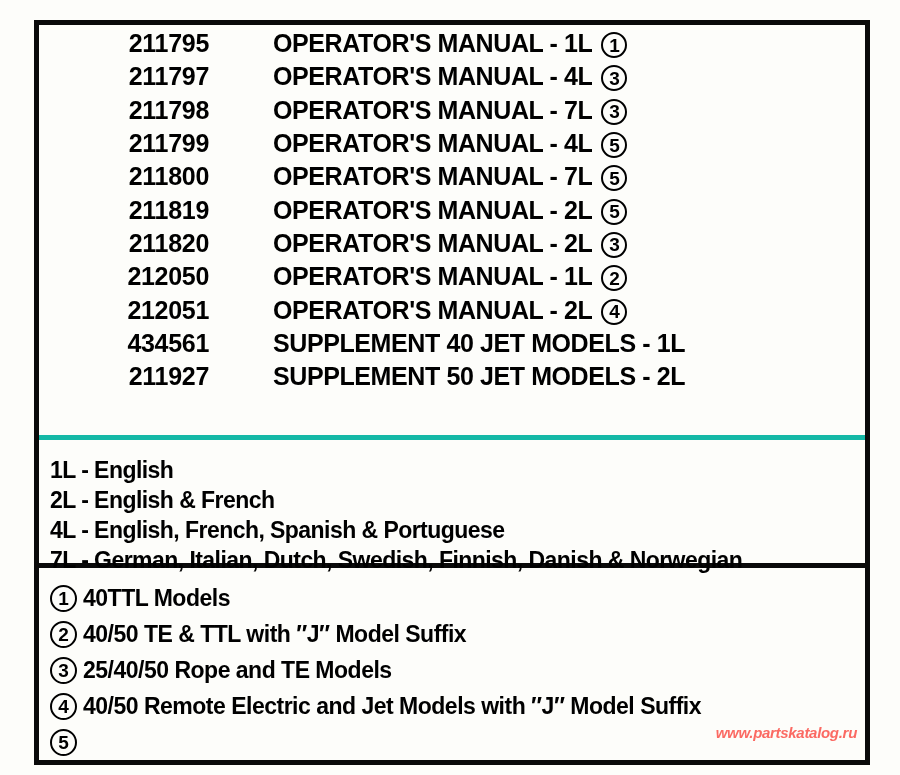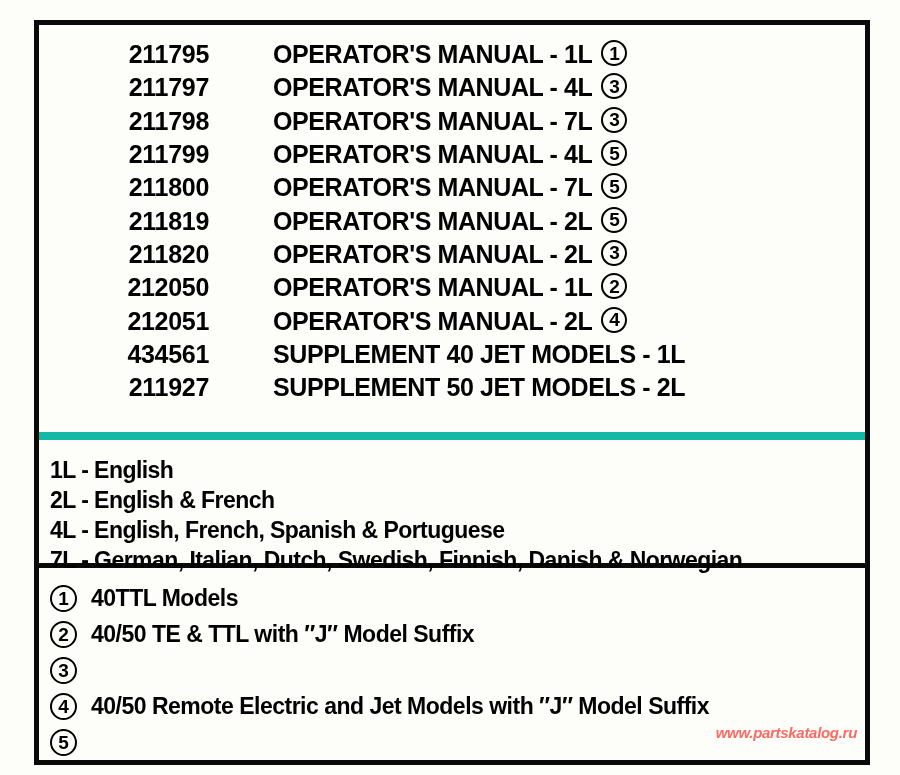--- a/index.html
+++ b/index.html
@@ -26,23 +26,23 @@
     border: 5px solid #0a0a0a;
     background: #fdfdfa;
     display: flex;
     flex-direction: column;
   }
 
   
   #parts-section {
     height: 443px;
     box-sizing: border-box;
-    border-bottom: 8px solid #14b8a6;
+    border-bottom: 5px solid #14b8a6;
     position: relative;
-    padding-top: 13px;
+    padding-top: 2px;
   }
   .part-row {
     display: flex;
     align-items: center;
     height: 33.3px;
     white-space: nowrap;
   }
   .part-number {
     width: 170px;
     text-align: right;
@@ -53,21 +53,21 @@
     color: #000;
     font-family: "Liberation Sans", sans-serif;
   }
   .part-desc {
     padding-left: 64px;
     font-size: 25px;
     font-weight: bold;
     letter-spacing: -0.4px;
     color: #000;
     display: flex;
-    align-items: flex-start;
+    align-items: flex-end;
     font-family: "Liberation Sans", sans-serif;
   }
   .circle-ref {
     display: inline-flex;
     align-items: center;
     justify-content: center;
     width: 26px;
     height: 26px;
     border: 2.5px solid #000;
     border-radius: 50%;
@@ -121,21 +121,21 @@
     font-weight: bold;
     line-height: 1;
     box-sizing: border-box;
     font-family: "Liberation Sans", sans-serif;
   }
   .model-text {
     font-size: 23px;
     font-weight: bold;
     color: #000;
     letter-spacing: -0.5px;
-    margin-left: 14px;
+    margin-left: 6px;
     font-family: "Liberation Sans", sans-serif;
   }
 
   
   #watermark {
     position: absolute;
     right: 8px;
     bottom: 19px;
     font-size: 15px;
     font-weight: bold;
@@ -240,20 +240,21 @@
     <div class="model-line">
       <span class="model-circle">1</span>
       <span class="model-text">40TTL Models</span>
     </div>
     <div class="model-line">
       <span class="model-circle">2</span>
       <span class="model-text">40/50 TE &amp; TTL with ″J″ Model Suffix</span>
     </div>
     <div class="model-line">
       <span class="model-circle">3</span>
+      <span class="model-text">25/40/50 Rope and TE Models</span>
     </div>
     <div class="model-line">
       <span class="model-circle">4</span>
       <span class="model-text">40/50 Remote Electric and Jet Models with ″J″ Model Suffix</span>
     </div>
     <div class="model-line">
       <span class="model-circle">5</span>
     </div>
 
     <div id="watermark">www.partskatalog.ru</div>

